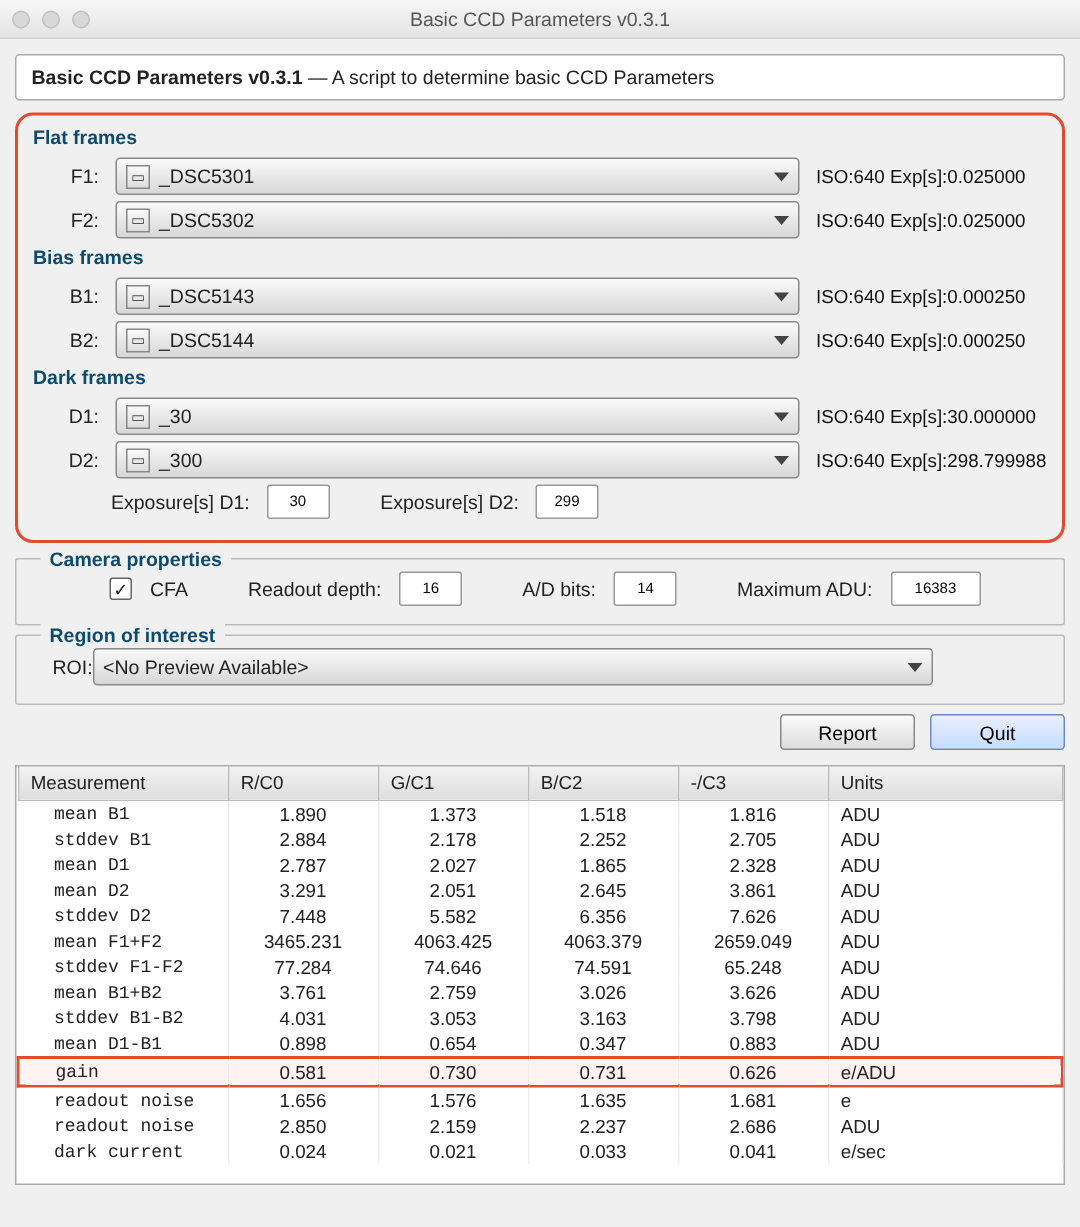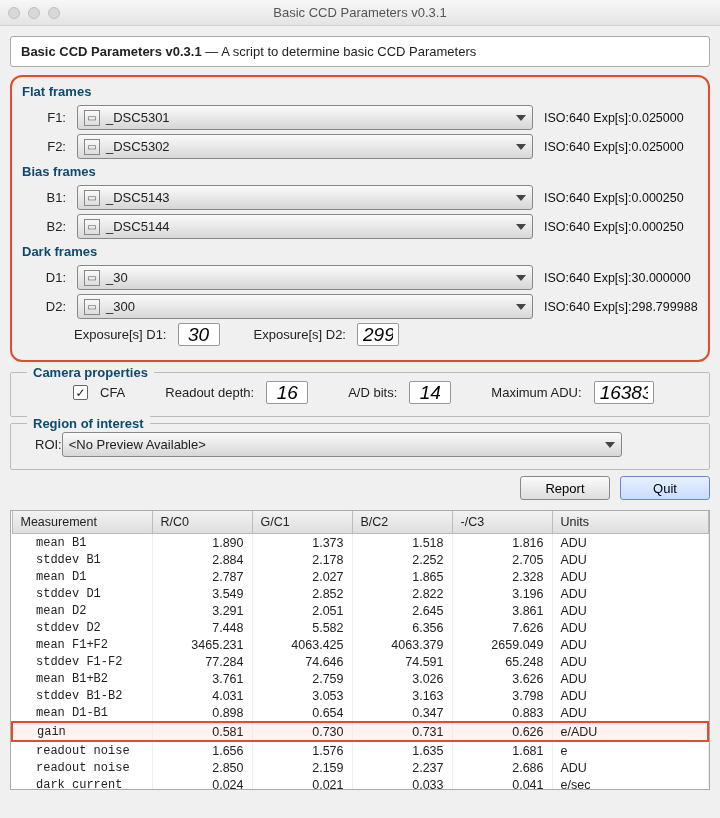--- a/index.html
+++ b/index.html
@@ -50,21 +50,21 @@
 .dropdown .thumb {
   width: 16px; height: 16px; border: 1px solid #888; background: linear-gradient(#fafafa,#ddd); margin-right: 6px;
   display: inline-flex; align-items: center; justify-content: center; font-size: 10px; color: #555;
 }
 .dropdown .arrow {
   margin-left: auto; width: 0; height: 0; border-left: 5px solid transparent; border-right: 5px solid transparent;
   border-top: 6px solid #444;
 }
 .meta { min-width: 160px; font-size: 12.5px; color: #111; white-space: nowrap; }
 .num-input {
-  height: 23px; width: 42px; border: 1px solid #999; border-radius: 2px; background: #fff; padding: 0 5px; font-size: 19px; text-align: center; font-style: italic;
+  height: 23px; width: 42px; border: 1px solid #999; border-radius: 2px; background: #fff; padding: 0 5px; font-size: 10px; text-align: center;
 }
 .section-group {
   position: relative; border: 1px solid #bbb; border-radius: 2px; padding: 8px 12px 12px; margin-bottom: 6px;
 }
 .section-group .legend { top: -8px; }
 .checkbox { width: 15px; height: 15px; border: 1px solid #666; background: #fff; display: inline-flex; align-items: center; justify-content: center; border-radius: 2px; font-size: 12px; }
 .cam-row { display: flex; align-items: center; gap: 12px; padding-left: 50px; flex-wrap: wrap;}
 .roi-row { display: flex; align-items: center; padding-left: 12px; }
 .btn-row { display: flex; justify-content: flex-end; gap: 10px; margin-bottom: 10px; }
 .btn {
@@ -72,21 +72,21 @@
   background: linear-gradient(#fafafa,#ddd); cursor: pointer; font-size: 13px;
 }
 .btn.primary { background: linear-gradient(#e8f0ff,#c8dcff); border-color: #6a88c8; }
 .table-wrap { border: 1px solid #aaa; background: #fff; height: 280px; overflow: auto; }
 table { width: 100%; border-collapse: collapse; font-size: 12.5px; table-layout: fixed; }
 thead th {
   position: sticky; top: 0; background: linear-gradient(#f2f2f2,#dedede);
   border: 1px solid #bbb; border-top: none; text-align: left; padding: 4px 8px; font-weight: 400;
 }
 tbody td { padding: 1.5px 8px; border-right: 1px solid #eee; white-space: nowrap; }
-tbody td.num { text-align: right; font-variant-numeric: tabular-nums; }
+tbody td.num { text-align: center; font-variant-numeric: tabular-nums; }
 tbody td.meas { font-family: "Menlo","Courier New",monospace; font-size: 12px; padding-left: 24px; }
 tbody tr.hl td { background: #fef3f1; position: relative; }
 .hl td:first-child { border-left: 2px solid #e24b2e; border-radius: 10px 0 0 10px; }
 .hl td:last-child  { border-right: 2px solid #e24b2e; border-radius: 0 10px 10px 0; }
 .hl td { border-top: 2px solid #e24b2e; border-bottom: 2px solid #e24b2e; }
 </style>
 </head>
 <body>
 
 <div class="titlebar">
@@ -251,28 +251,20 @@
           </tr>
           <tr>
             <td class="meas">mean   D1</td>
             <td class="num">2.787</td>
             <td class="num">2.027</td>
             <td class="num">1.865</td>
             <td class="num">2.328</td>
             <td>ADU</td>
           </tr>
           <tr>
-            <td class="meas">stddev D1</td>
-            <td class="num">3.549</td>
-            <td class="num">2.852</td>
-            <td class="num">2.822</td>
-            <td class="num">3.196</td>
-            <td>ADU</td>
-          </tr>
-          <tr>
             <td class="meas">mean   D2</td>
             <td class="num">3.291</td>
             <td class="num">2.051</td>
             <td class="num">2.645</td>
             <td class="num">3.861</td>
             <td>ADU</td>
           </tr>
           <tr>
             <td class="meas">stddev D2</td>
             <td class="num">7.448</td>

